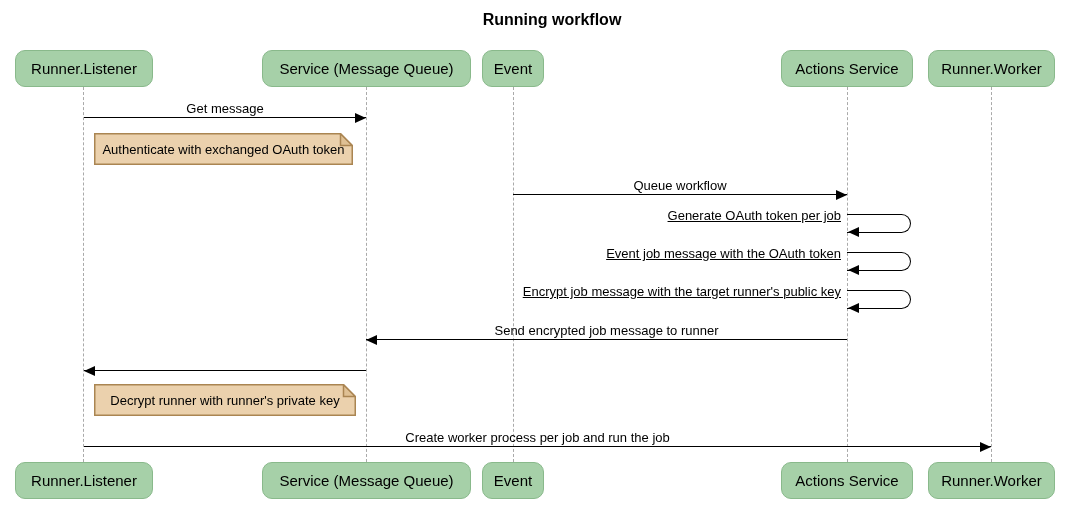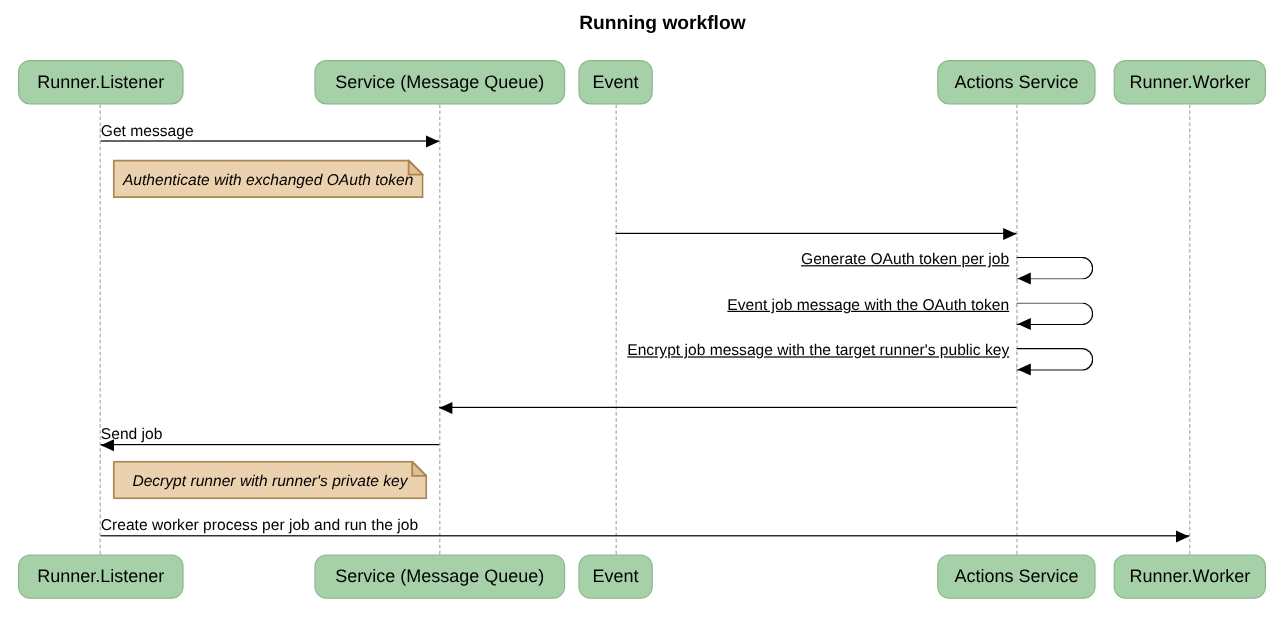--- a/index.html
+++ b/index.html
@@ -38,21 +38,21 @@
     align-items: center;
     justify-content: center;
     font-size: 15px;
     white-space: nowrap;
   }
   .msg-label {
     position: absolute;
     font-size: 13px;
     height: 15px;
     line-height: 15px;
-    text-align: left;
+    text-align: center;
     white-space: nowrap;
   }
   .msg-label.ralign { text-align: right; text-decoration: underline; }
   .msg-line {
     position: absolute;
     height: 0;
     border-top: 1.5px solid var(--line, #000000);
   }
   .arr {
     position: absolute;
@@ -78,21 +78,20 @@
   }
   .note svg { position: absolute; left: 0; top: 0; display: block; }
   .note-text {
     position: absolute;
     inset: 0;
     display: flex;
     align-items: center;
     justify-content: center;
     font-size: 13px;
     white-space: nowrap;
-    font-style: italic;
   }
 </style>
 </head>
 <body>
 
 <div class="diagram">
 
   <div class="title">Running workflow</div>
 
   <div class="lifeline" style="left:83px"></div>
@@ -112,39 +111,40 @@
   <div class="arr right" style="left:355px;top:113px"></div>
 
   <div class="note" style="left:94px;top:133px;width:259px">
     <svg width="259" height="32" viewBox="0 0 259 32">
       <path d="M0.75,0.75 H246.5 L258.25,12.5 V31.25 H0.75 Z" style="fill:var(--note-fill);stroke:var(--note-border);stroke-width:1.5"></path>
       <path d="M246.5,0.75 V12.5 H258.25 Z" style="fill:var(--note-fold);stroke:var(--note-border);stroke-width:1.5"></path>
     </svg>
     <div class="note-text">Authenticate with exchanged OAuth token</div>
   </div>
 
+  <div class="msg-label" style="left:513px;top:178px;width:334px">Queue workflow</div>
   <div class="msg-line" style="left:513px;top:194px;width:334px"></div>
   <div class="arr right" style="left:836px;top:190px"></div>
 
   <div class="msg-label ralign" style="left:300px;top:208px;width:541px">Generate OAuth token per job</div>
   <div class="self-loop" style="top:214px"></div>
   <div class="arr left" style="left:848px;top:227px"></div>
 
   <div class="msg-label ralign" style="left:300px;top:246px;width:541px">Event job message with the OAuth token</div>
   <div class="self-loop" style="top:252px"></div>
   <div class="arr left" style="left:848px;top:265px"></div>
 
   <div class="msg-label ralign" style="left:300px;top:284px;width:541px">Encrypt job message with the target runner's public key</div>
   <div class="self-loop" style="top:290px"></div>
   <div class="arr left" style="left:848px;top:303px"></div>
 
+  <div class="msg-label" style="left:366px;top:323px;width:481px">Send encrypted job message to runner</div>
   <div class="msg-line" style="left:366px;top:339px;width:481px"></div>
   <div class="arr left" style="left:366px;top:335px"></div>
 
-  <div class="msg-label" style="left:84px;top:354px;width:282px">Send job</div>
   <div class="msg-line" style="left:84px;top:370px;width:282px"></div>
   <div class="arr left" style="left:84px;top:366px"></div>
 
   <div class="note" style="left:94px;top:384px;width:262px">
     <svg width="262" height="32" viewBox="0 0 262 32">
       <path d="M0.75,0.75 H249.5 L261.25,12.5 V31.25 H0.75 Z" style="fill:var(--note-fill);stroke:var(--note-border);stroke-width:1.5"></path>
       <path d="M249.5,0.75 V12.5 H261.25 Z" style="fill:var(--note-fold);stroke:var(--note-border);stroke-width:1.5"></path>
     </svg>
     <div class="note-text">Decrypt runner with runner's private key</div>
   </div>

